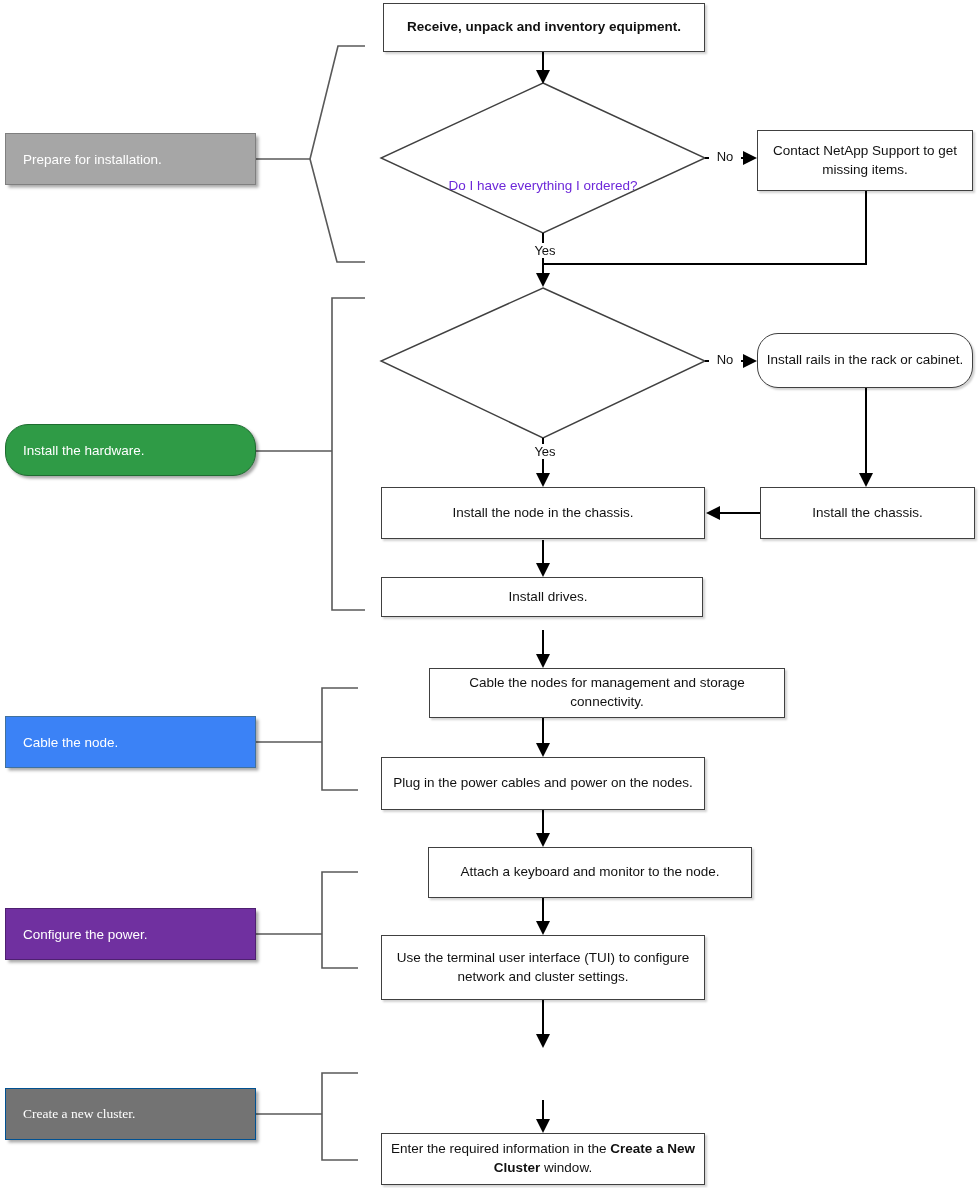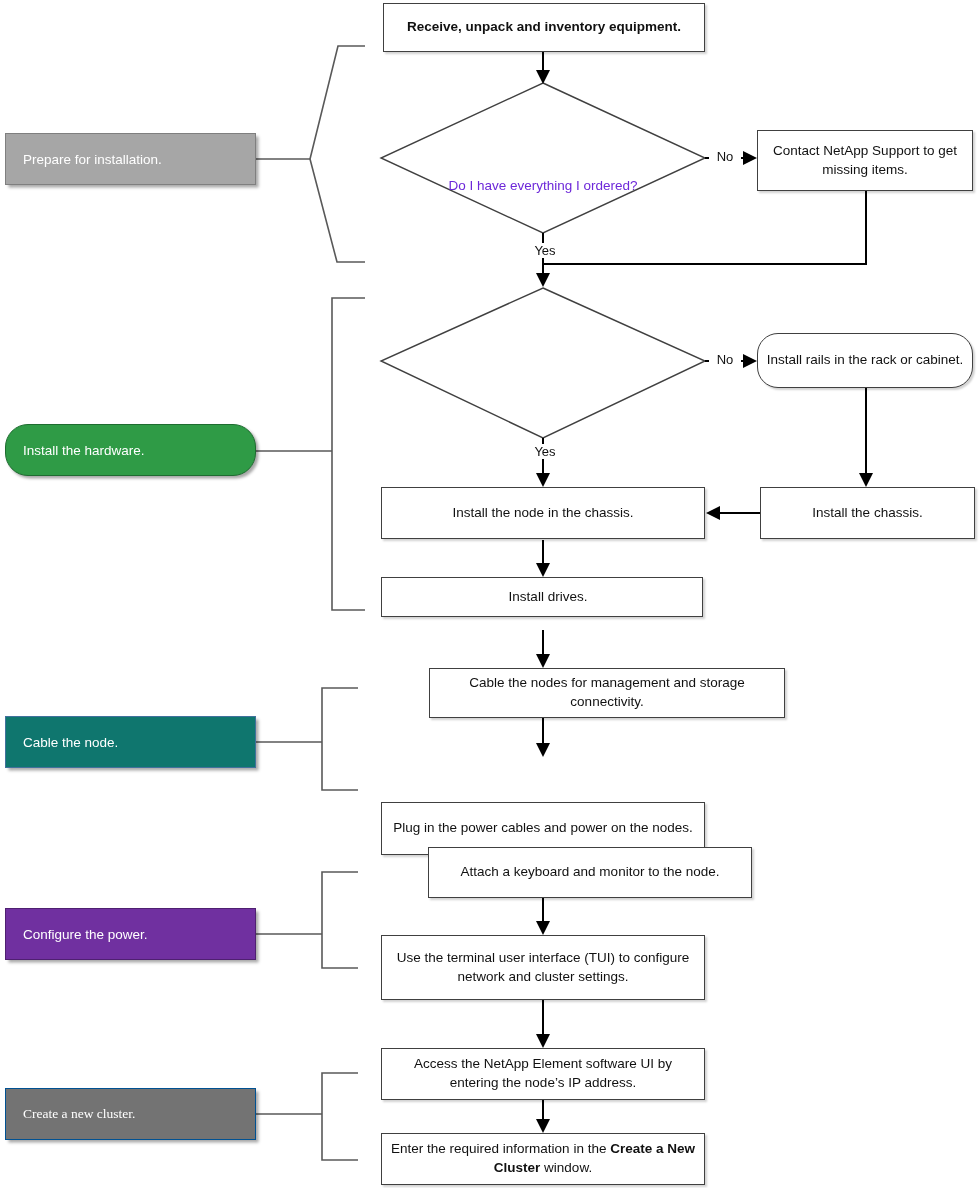--- a/index.html
+++ b/index.html
@@ -88,21 +88,21 @@
       <polygon points="543,1133 536,1119 550,1119"></polygon>
     </g>
   </svg>
 
   <div class="stage" style="left: 5px; top: 133px; width: 251px; height: 52px; background-color: rgb(166, 166, 166); border-color: rgb(127, 127, 127);">
     <span>Prepare for installation.</span>
   </div>
   <div class="stage" style="left: 5px; top: 424px; width: 251px; height: 52px; background-color: rgb(47, 155, 70); border-color: rgb(30, 108, 48); border-radius: 23px;">
     <span>Install the hardware.</span>
   </div>
-  <div class="stage" style="left: 5px; top: 716px; width: 251px; height: 52px; background-color: #0f766e; border-color: rgb(65, 113, 156);">
+  <div class="stage" style="left: 5px; top: 716px; width: 251px; height: 52px; background-color: #3b82f6; border-color: rgb(65, 113, 156);">
     <span>Cable the node.</span>
   </div>
   <div class="stage" style="left: 5px; top: 908px; width: 251px; height: 52px; background-color: rgb(112, 48, 160); border-color: rgb(79, 32, 113);">
     <span>Configure the power.</span>
   </div>
   <div class="stage" style="left: 5px; top: 1088px; width: 251px; height: 52px; background-color: #737373; border-color: rgb(0, 81, 146); font-family: Liberation Serif, serif;">
     <span>Create a new cluster.</span>
   </div>
 
   <div class="box" style="left:383px;top:3px;width:322px;height:49px;font-weight:bold;">
@@ -119,35 +119,32 @@
   </div>
 
   <div class="box" style="left:381px;top:577px;width:322px;height:40px;padding-left:20px;">
     <span>Install drives.</span>
   </div>
 
   <div class="box" style="left:381px;top:668px;width:356px;height:50px;margin-left:48px;">
     <span>Cable the nodes for management and storage connectivity.</span>
   </div>
 
-  <div class="box" style="left:381px;top:802px;width:324px;height:53px;">
+  <div class="box" style="left:381px;top:757px;width:324px;height:53px;">
     <span>Plug in the power cables and power on the nodes.</span>
   </div>
 
   <div class="box" style="left:381px;top:847px;width:324px;height:51px;margin-left:47px;">
     <span>Attach a keyboard and monitor to the node.</span>
   </div>
 
   <div class="box" style="left:381px;top:935px;width:324px;height:65px;">
     <span>Use the terminal user interface (TUI) to configure network and cluster settings.</span>
   </div>
 
-  <div class="box" style="left:381px;top:1048px;width:324px;height:52px;">
-    <span>Access the NetApp Element software UI by entering the node’s IP address.</span>
-  </div>
 
   <div class="box" style="left:381px;top:1133px;width:324px;height:52px;">
     <span><span>Enter the required information in the</span>
       <span class="bold">Create a New Cluster</span><span> window.</span></span>
   </div>
 
   <div class="box" style="left:757px;top:130px;width:216px;height:61px;align-items:center;">
     <span>Contact NetApp Support to get missing items.</span>
   </div>
 

